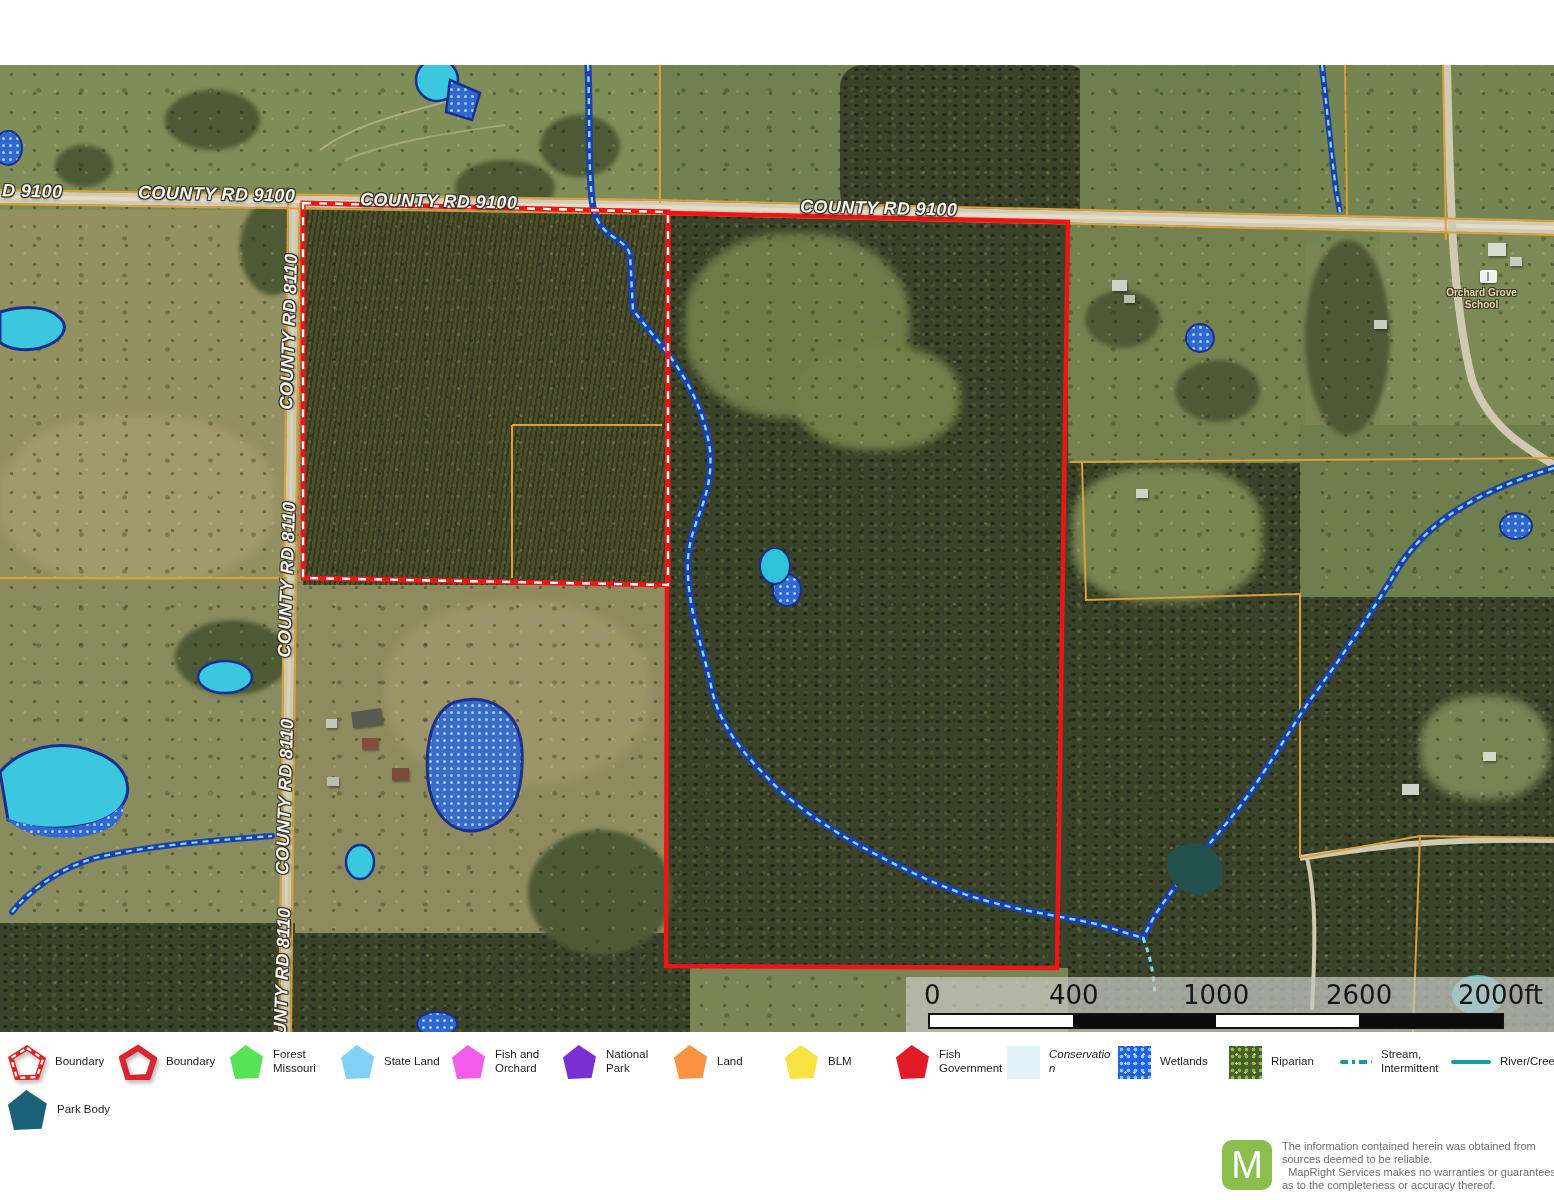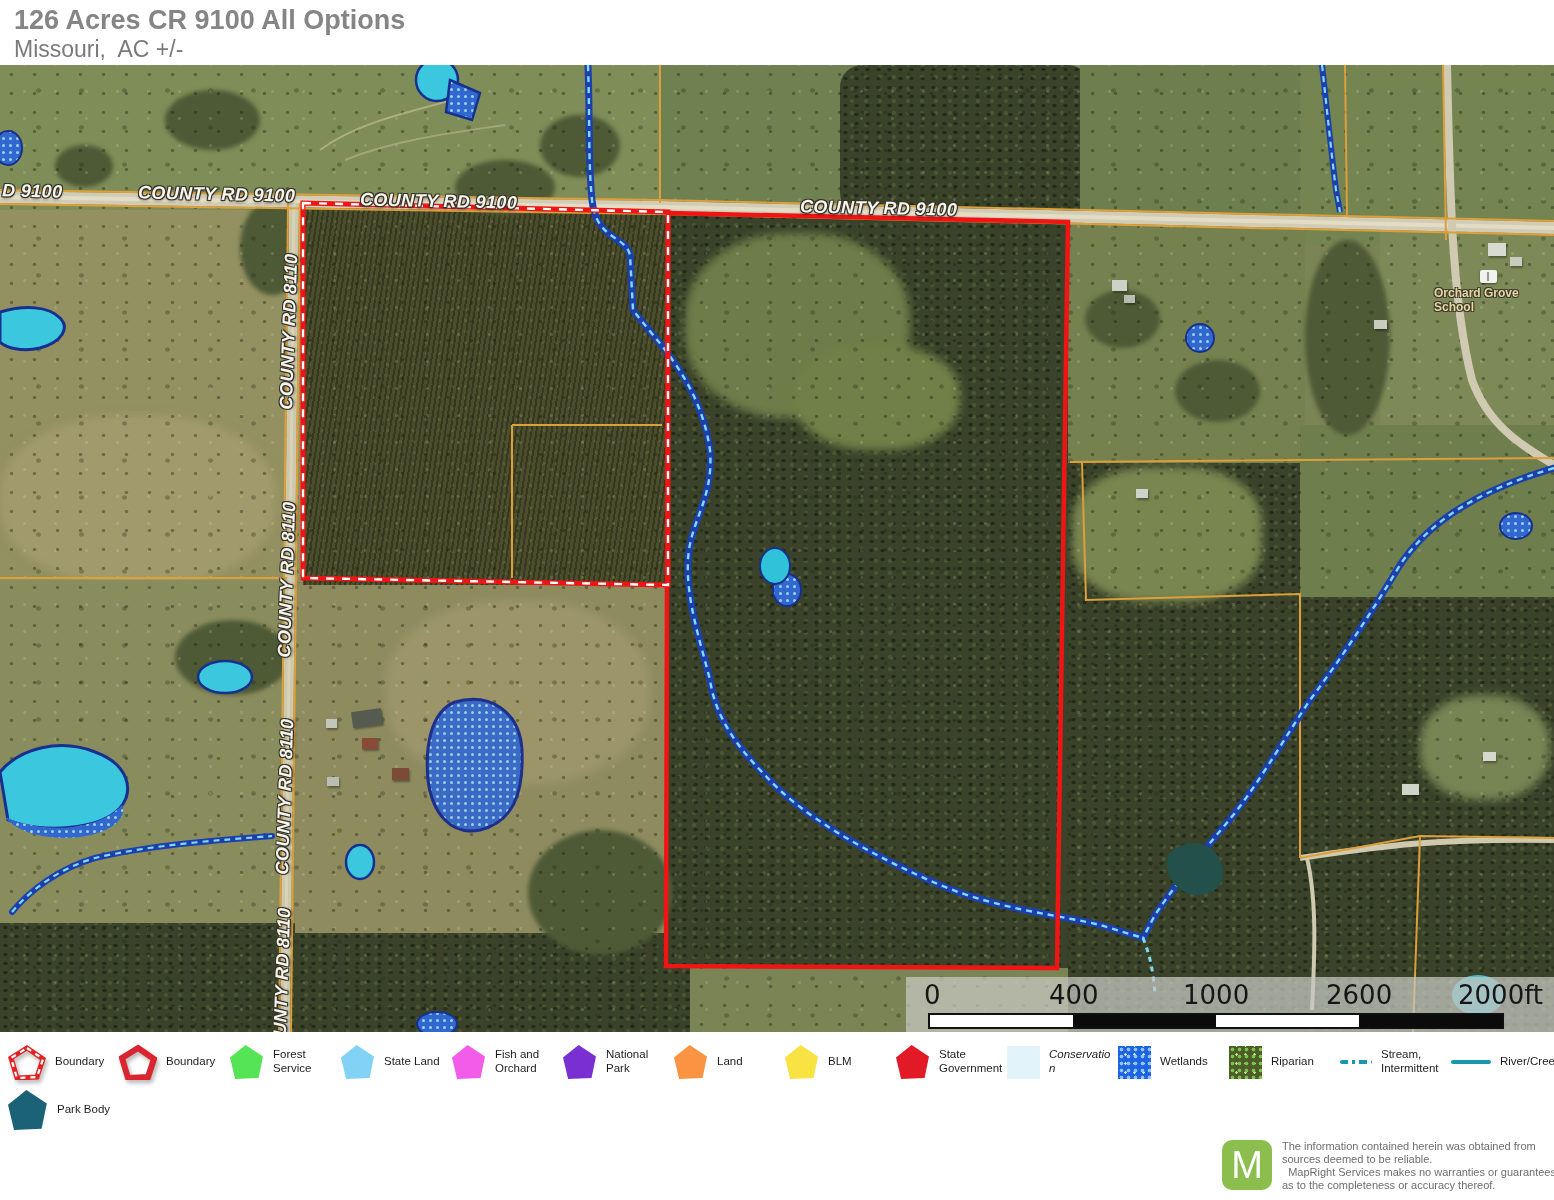--- a/index.html
+++ b/index.html
@@ -27,22 +27,22 @@
                      radial-gradient(rgba(228,230,198,.18) 1.2px,transparent 2px),
                      radial-gradient(rgba(30,44,18,.3) 2px,transparent 3px);
     background-size:23px 19px,31px 27px,43px 37px;background-position:0 0,9px 13px,17px 7px;}
   #ovl{position:absolute;left:0;top:0;}
   .house{position:absolute;box-shadow:1px 2px 2px rgba(0,0,0,.35);}
   .rdlbl{position:absolute;font-size:18px;font-weight:700;font-style:italic;color:#f7f5ec;
     letter-spacing:.4px;white-space:nowrap;
     text-shadow:-1px -1px 0 #33332a,1px -1px 0 #33332a,-1px 1px 0 #33332a,1px 1px 0 #33332a,0 2px 3px rgba(0,0,0,.45);}
   .rdlbl.h{transform:rotate(1.2deg);}
   .rdlbl.v{width:150px;text-align:center;transform:rotate(-88deg);}
-  #schoolLbl{position:absolute;left:1434px;top:222px;width:95px;text-align:left;
-    font-size:12px;font-weight:700;color:#e9d79f;line-height:1.15;
+  #schoolLbl{position:absolute;left:1434px;top:222px;width:95px;text-align:center;
+    font-size:10px;font-weight:700;color:#e9d79f;line-height:1.15;
     text-shadow:-1px -1px 0 #3a3a30,1px -1px 0 #3a3a30,-1px 1px 0 #3a3a30,1px 1px 0 #3a3a30;}
   #schoolIcon{position:absolute;left:1480px;top:205px;width:17px;height:13px;background:#f2f2ee;
     border-radius:2px;box-shadow:0 1px 2px rgba(0,0,0,.5);}
   #schoolIcon:before{content:"";position:absolute;left:7px;top:2px;width:2px;height:9px;background:#9a9a92;}
   
   #scalebar{position:absolute;left:906px;top:912px;width:648px;height:55px;
     background:rgba(198,198,192,.75);}
   .tick{position:absolute;top:3px;font-size:26px;color:#161616;font-family:"DejaVu Sans",sans-serif;}
   #sbbar{position:absolute;left:22px;top:36px;width:572px;height:12px;border:2px solid #101010;
     display:flex;background:#fff;}
@@ -79,24 +79,20 @@
     font-size:38px;font-weight:400;display:flex;align-items:center;justify-content:center;
     font-family:"Liberation Sans",sans-serif;}
   #disc{width:282px;font-size:11px;color:#6e6e6e;line-height:1.18;}
   #disc div{white-space:pre-wrap;}
 </style>
 </head>
 <body>
 
 <div id="page">
 
-  <div id="hdr">
-    <div class="title">126 Acres CR 9100 All Options</div>
-    <div class="subtitle">Missouri,  AC +/-</div>
-  </div>
 
   <div id="map">
 
     <div class="patch" style="left:0;top:0;width:670px;height:150px;background:#7f8d58"></div>
     <div class="patch" style="left:660px;top:0;width:200px;height:150px;background:#6f8150"></div>
     <div class="patch forest" style="left:840px;top:0;width:250px;height:150px;border-radius:22px"></div>
     <div class="patch" style="left:1080px;top:0;width:230px;height:150px;background:#6d7f4e"></div>
     <div class="patch" style="left:1300px;top:0;width:254px;height:180px;background:#748551"></div>
     <div class="patch" style="left:1380px;top:165px;width:174px;height:215px;background:#7d8a57"></div>
     <div class="patch" style="left:0;top:145px;width:305px;height:372px;background:#939061"></div>
@@ -249,21 +245,21 @@
         <span class="lbl">Boundary</span>
       </div>
       <div class="li">
         <svg width="38" height="36" viewBox="0 0 38 36" style="filter:drop-shadow(2px 3px 2px rgba(70,70,70,.4))">
           <path d="M19,4 L35,15 L29,33 L9,34 L3,14 Z" fill="none" stroke="#da2530" stroke-width="6"></path>
         </svg>
         <span class="lbl">Boundary</span>
       </div>
       <div class="li">
         <span class="pent pshadow sw-forest"></span>
-        <span class="lbl">Forest Service</span>
+        <span class="lbl">Forest Missouri</span>
       </div>
       <div class="li">
         <span class="pent pshadow sw-state"></span>
         <span class="lbl">State Land</span>
       </div>
       <div class="li">
         <span class="pent pshadow sw-fish"></span>
         <span class="lbl">Fish and Orchard</span>
       </div>
       <div class="li">
@@ -273,21 +269,21 @@
       <div class="li">
         <span class="pent pshadow sw-other"></span>
         <span class="lbl">Land</span>
       </div>
       <div class="li">
         <span class="pent pshadow sw-blm"></span>
         <span class="lbl">BLM</span>
       </div>
       <div class="li">
         <span class="pent pshadow sw-local"></span>
-        <span class="lbl">State Government</span>
+        <span class="lbl">Fish Government</span>
       </div>
       <div class="li">
         <span class="sq sw-conserv"></span>
         <span class="lbl brk">Conservation</span>
       </div>
       <div class="li">
         <span class="sq sw-wet"></span>
         <span class="lbl">Wetlands</span>
       </div>
       <div class="li">

